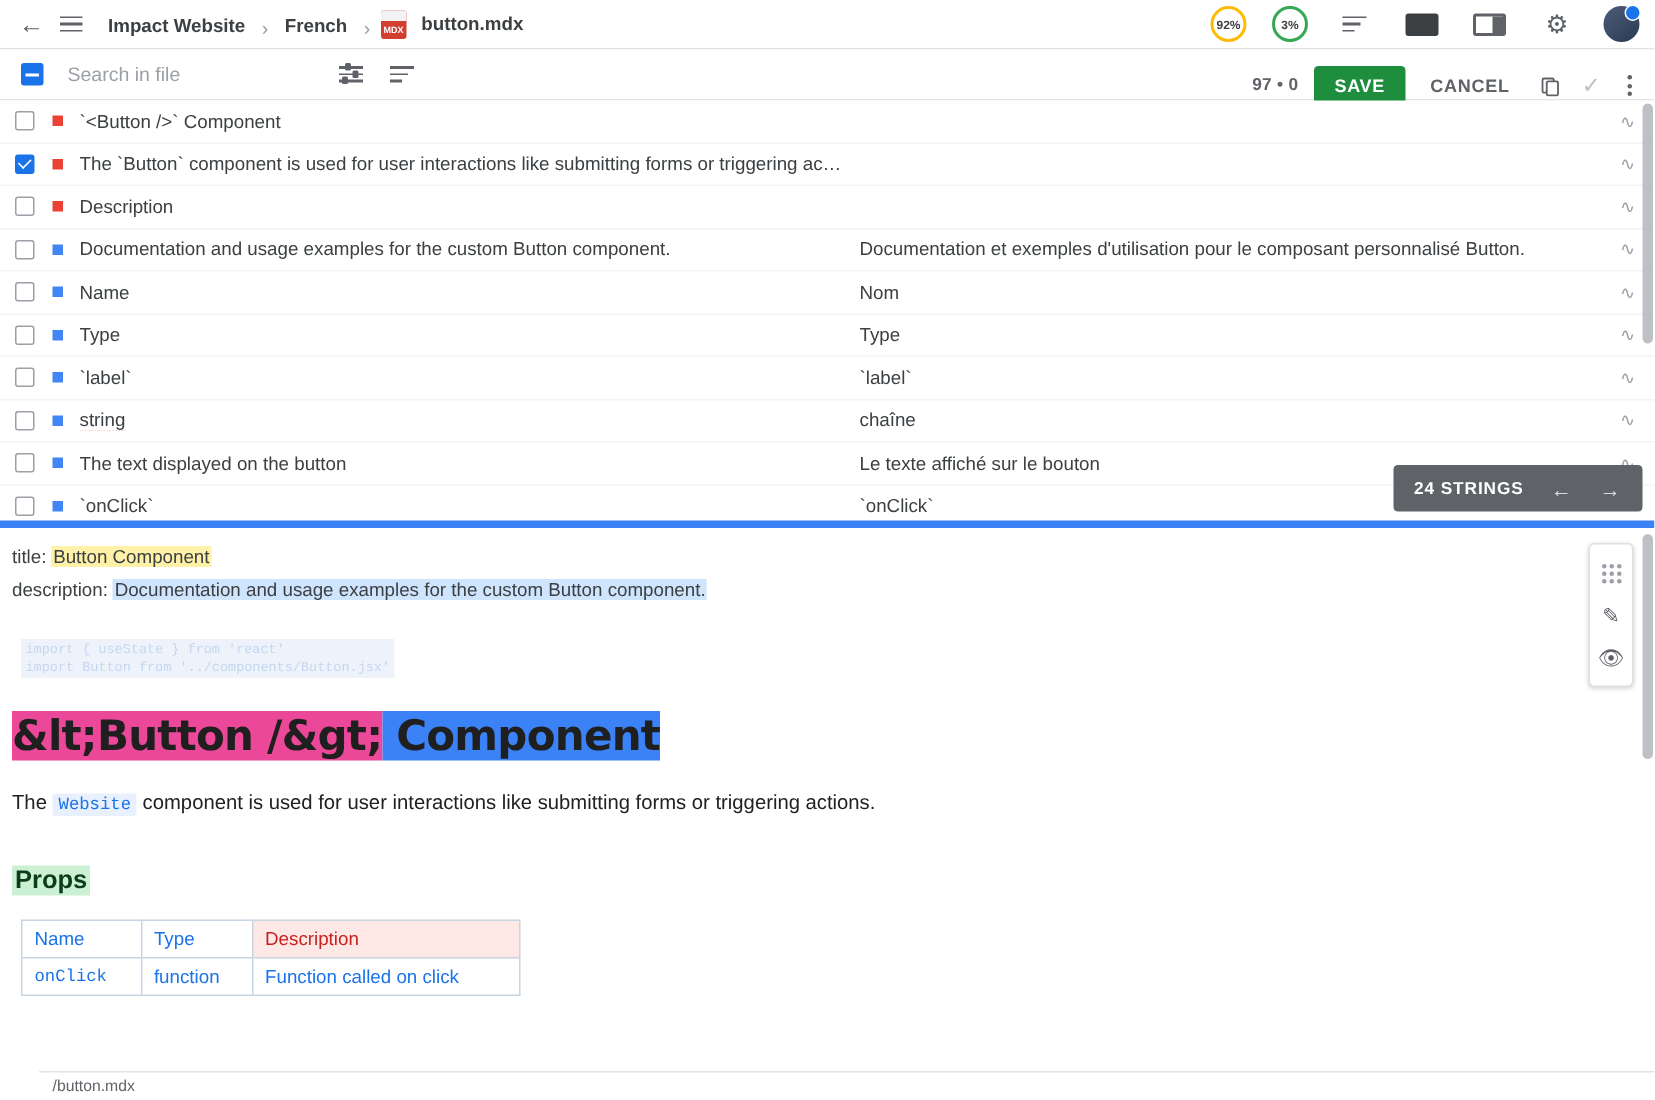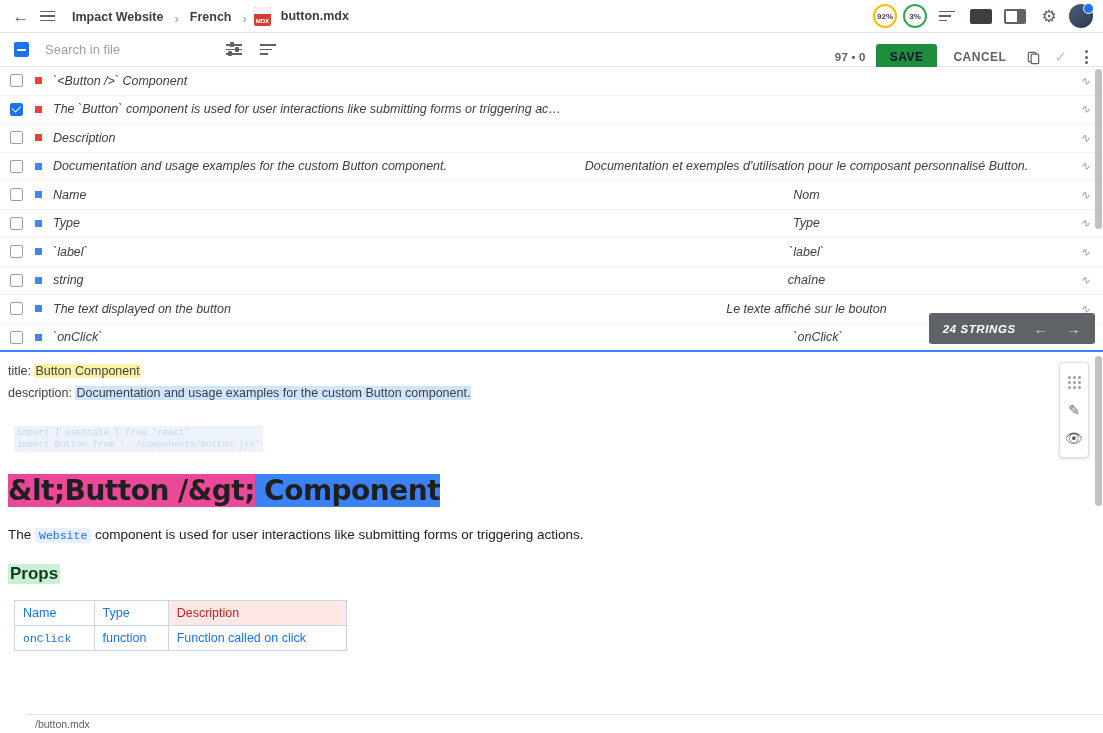--- a/index.html
+++ b/index.html
@@ -44,21 +44,21 @@
     background: #d23f31;
     color: #fff; font-size: 6px; font-weight: bold;
     display: flex; align-items: flex-end; justify-content: center;
     padding-bottom: 2px;
     position: relative;
   }
   .mdx-badge:before {
     content: ""; position: absolute; top: 0; left: 0; right: 0; height: 7px;
     background: #f1f3f4; border-radius: 2px 2px 0 0;
   }
-  .topbar-right { margin-left: auto; display: flex; align-items: center; gap: 6px; justify-content: space-between; }
+  .topbar-right { margin-left: auto; display: flex; align-items: center; gap: 17px; justify-content: space-between; }
   .ring {
     width: 24px; height: 24px; border-radius: 50%;
     border: 2px solid #34a853;
     display: flex; align-items: center; justify-content: center;
     font-size: 8px; color: #3c4043; font-weight: bold;
   }
   .ring.orange { border-color: #fbbc04; }
   .mini-icon { width: 28px; height: 26px; display: flex; align-items: center; justify-content: center; color: #5f6368; }
   .screen-icon {
     width: 22px; height: 15px; border: 2px solid #3c4043; border-radius: 2px;
@@ -120,44 +120,43 @@
   .lines { display:flex; flex-direction:column; gap:3px; align-items:flex-start;}
   .lines i { height:1.6px; background:#5f6368; display:block;}
   .lines i:nth-child(1){width:16px;}
   .lines i:nth-child(2){width:12px;}
   .lines i:nth-child(3){width:8px;}
   .sb-right { margin-left: auto; display: flex; align-items: center; gap: 10px; margin-top: 15px; }
   .count-pill {
     font-size: 11.5px; color: #5f6368; font-weight: bold; letter-spacing: .2px;
   }
   .btn-save {
-    background: #1e8e3e; color: #0f172a; border: none; border-radius: 3px;
+    background: #1e8e3e; color: #ffffff; border: none; border-radius: 3px;
     font-size: 12px; font-weight: bold; letter-spacing: .5px;
     padding: 6px 14px; cursor: pointer;
     font-family: "Liberation Sans", sans-serif;
   }
   .btn-cancel {
     background: transparent; color: #5f6368; border: none;
     font-size: 12px; font-weight: bold; letter-spacing: .5px;
     padding: 6px 6px; cursor: pointer;
     font-family: "Liberation Sans", sans-serif;
   }
   .copy-ico { width: 22px; height: 22px; display:flex;align-items:center;justify-content:center;color:#5f6368;}
   .check-ico { color: #bdc1c6; font-size: 15px; }
   .kebab { display:flex; flex-direction:column; gap:2.5px; align-items:center; width: 18px; cursor: pointer; }
   .kebab i { width: 3px; height: 3px; border-radius: 50%; background:#5f6368; display:block;}
 
   
   .segments {
     flex: 0 0 285px;
     overflow: hidden;
     position: relative;
-    border-bottom: 2px solid #3b82f6;
+    border-bottom: 5px solid #3b82f6;
     background: #fff;
-    font-style: italic;
   }
   .seg-row {
     display: flex;
     align-items: center;
     height: 28.5px;
     border-bottom: 1px solid #f1f3f4;
     padding-left: 10px;
     font-size: 12.5px;
     color: #3c4043;
   }
@@ -170,21 +169,21 @@
     content: ""; position: absolute; left: 3px; top: 0.5px;
     width: 4px; height: 7px; border: solid #fff; border-width: 0 1.6px 1.6px 0;
     transform: rotate(45deg);
   }
   .seg-row .dot {
     width: 7px; height: 7px; flex: 0 0 7px; margin-right: 11px;
   }
   .dot.red { background: #ea4335; }
   .dot.blue { background: #4285f4; }
   .seg-src { width: 520px; flex: 0 0 520px; padding-right: 10px; white-space: nowrap; overflow: hidden; text-overflow: ellipsis; }
-  .seg-tgt { flex: 1 1 auto; white-space: nowrap; overflow: hidden; text-overflow: ellipsis; padding-right: 40px; text-align: center; }
+  .seg-tgt { flex: 1 1 auto; white-space: nowrap; overflow: hidden; text-overflow: ellipsis; padding-right: 40px; }
   .row-icon { margin-left: auto; color: #9aa0a6; font-size: 12px; margin-right: 14px; letter-spacing: -1px; }
   .u { border-bottom: 1px dotted #ea4335; }
   .scrollbar-v {
     position: absolute; right: 1px; top: 2px; width: 7px; height: 160px;
     background: #bdc1c6; border-radius: 4px;
   }
   .strings-toast {
     position: absolute; right: 8px; bottom: 6px;
     background: #5f6368; color: #fff; border-radius: 3px;
     height: 31px; display: flex; align-items: center; gap: 18px;
@@ -218,21 +217,21 @@
   }
   h1.doc-h1 .esc { background: #ec4899; color: #1f1f1f; }
   h1.doc-h1 .rest { background: #3b82f6; color: #1f1f1f; }
   .doc-p { font-size: 13.5px; color: #202124; margin: 0 0 22px 0; }
   code.inline {
     font-family: "Liberation Mono", monospace;
     font-size: 11.5px; background: #e8f0fe; color: #1a73e8;
     padding: 1px 4px; border-radius: 2px;
   }
   h2.doc-h2 {
-    font-size: 17px; margin: 0 0 16px 0; font-weight: bold;
+    font-size: 17px; margin: 12px 0 16px 0; font-weight: bold;
     background: #ccf0d4; display: inline-block; padding: 0 2px; color: #0b3d1c;
   }
   table.props {
     border-collapse: collapse;
     margin-left: 6px;
     width: 333px;
   }
   table.props th, table.props td {
     border: 1px solid #c9d5e4;
     padding: 5px 8px;

